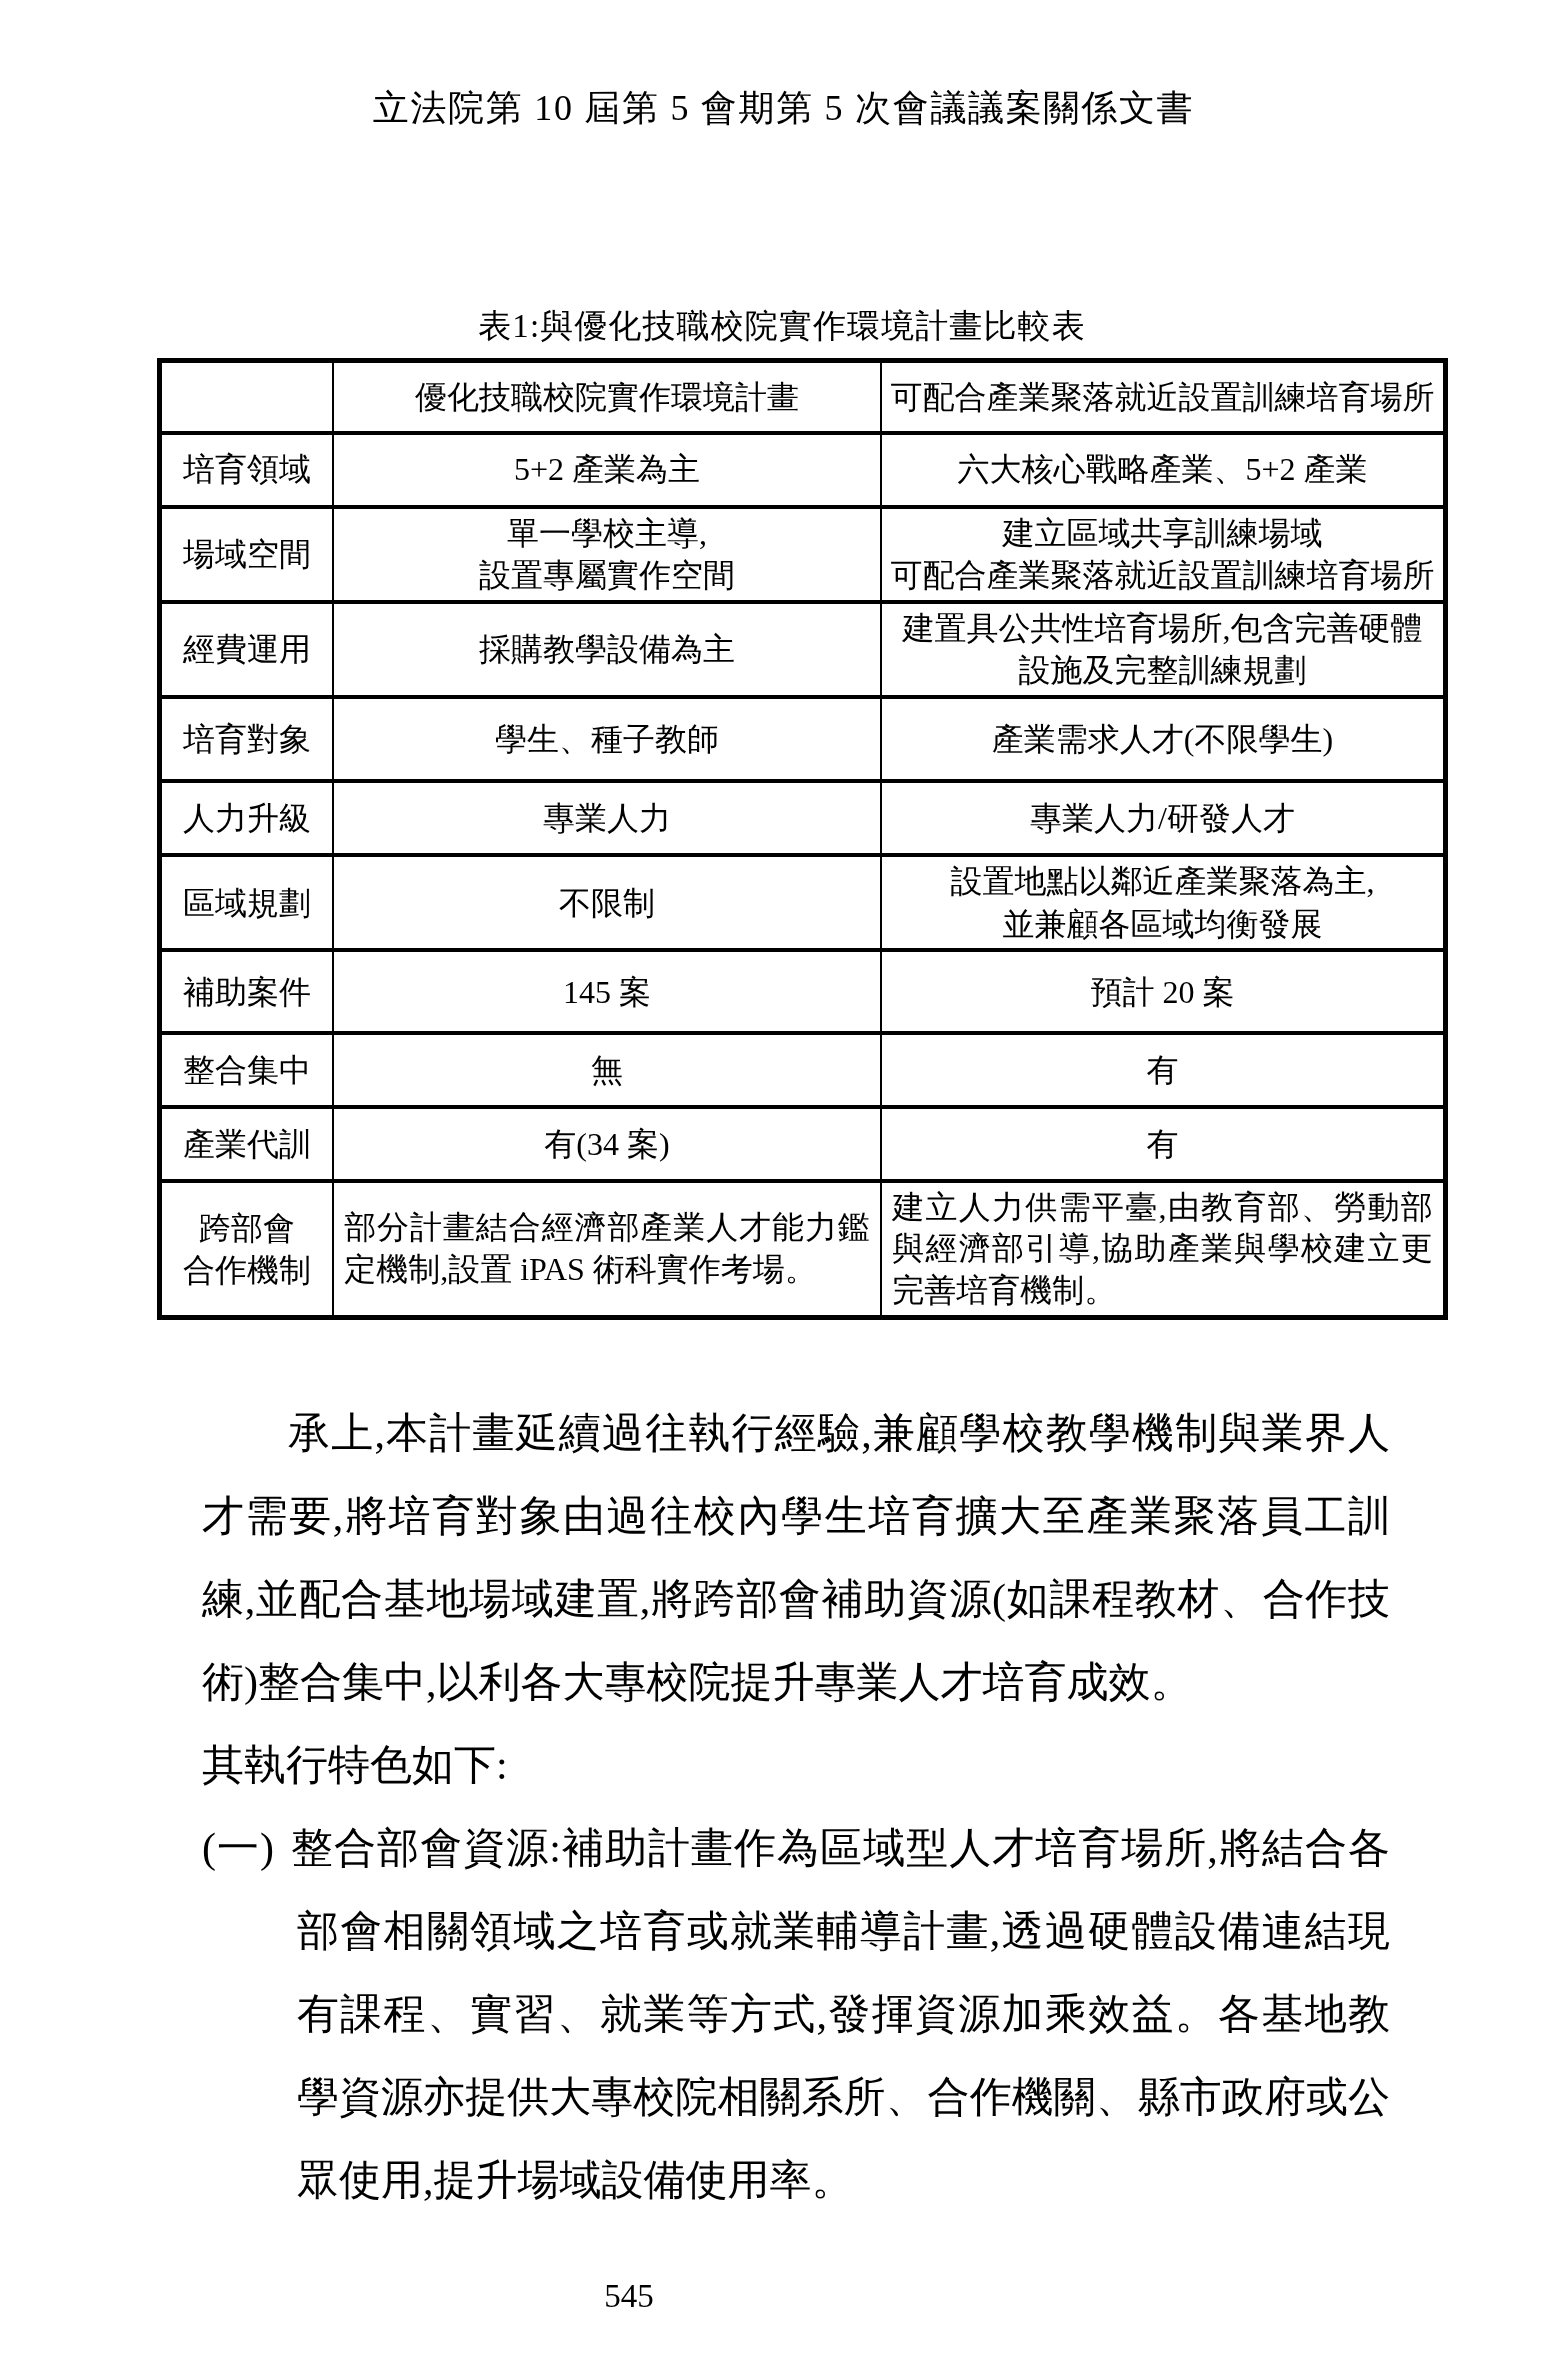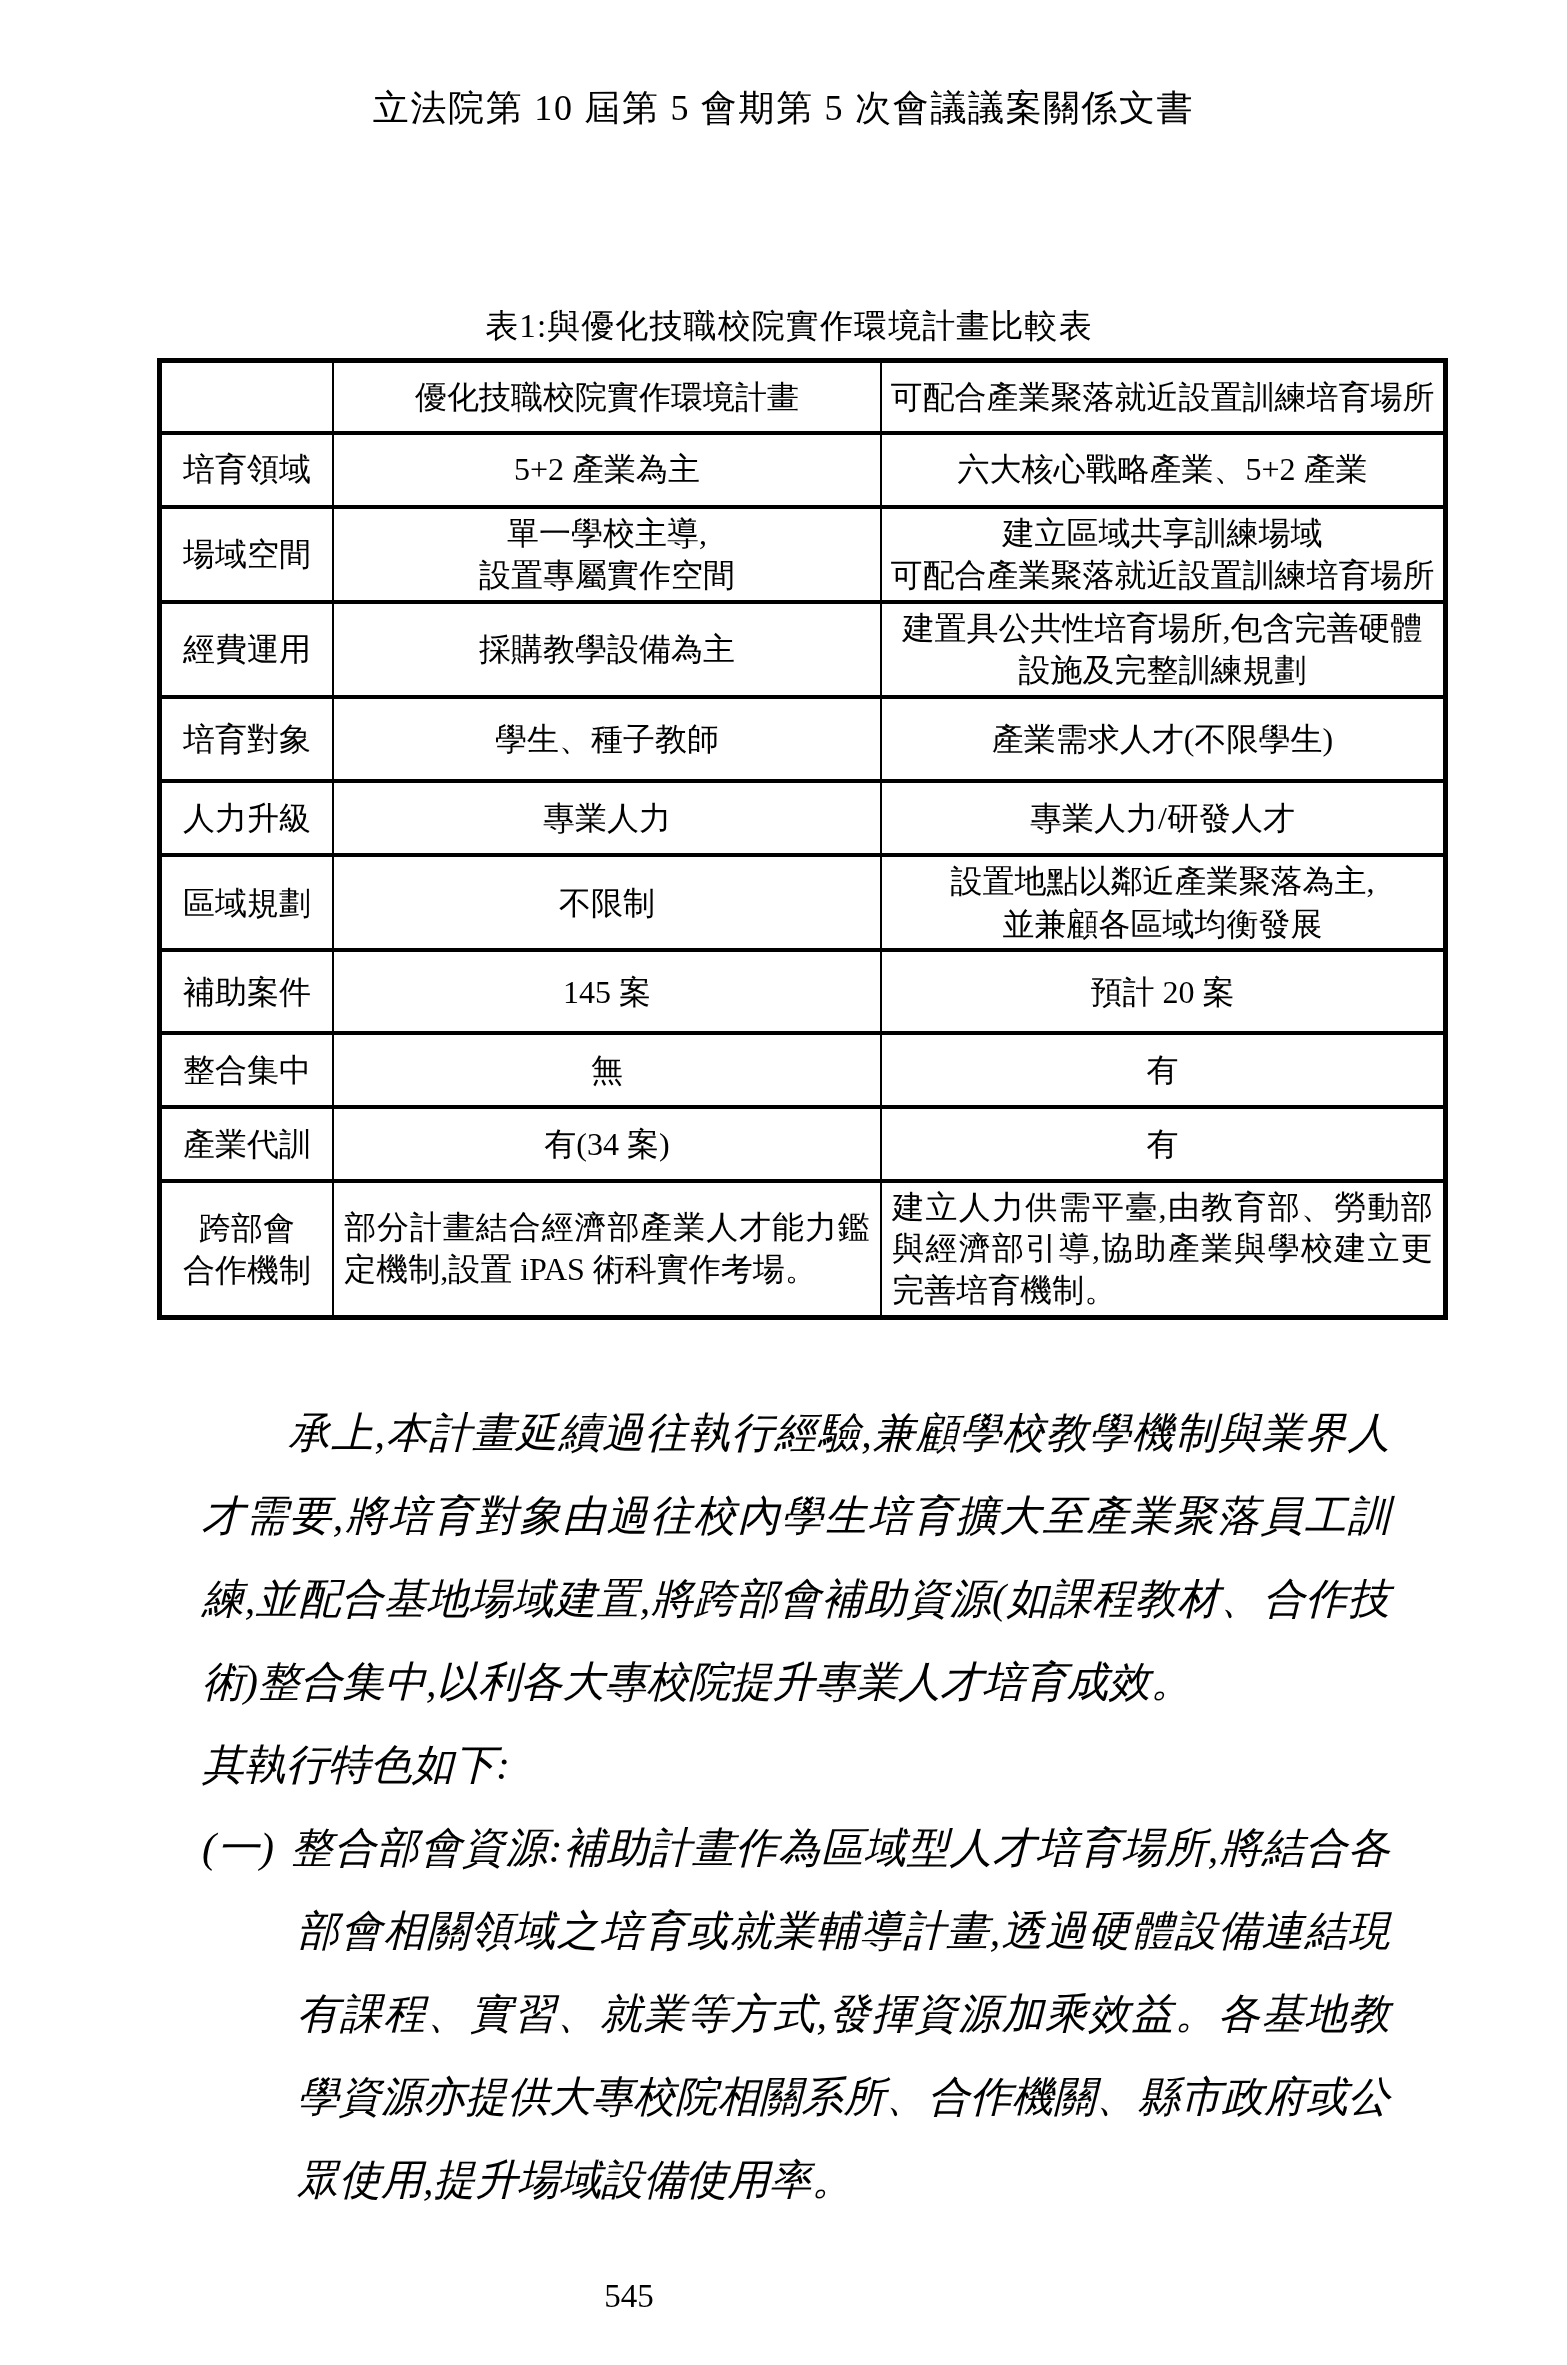--- a/index.html
+++ b/index.html
@@ -21,21 +21,21 @@
     left: 0;
     width: 1567px;
     text-align: center;
     font-size: 36px;
     letter-spacing: 1.7px;
     white-space: nowrap;
   }
   .table-title {
     position: absolute;
     top: 304px;
-    left: 164px;
+    left: 157px;
     width: 1250px;
     text-align: center;
     font-size: 33px;
     letter-spacing: 1.1px;
     white-space: nowrap;
   }
   table.cmp-table {
     position: absolute;
     top: 358px;
     left: 157px;
@@ -74,21 +74,20 @@
     padding: 3.4px 10.2px;
   }
   .body-text {
     position: absolute;
     top: 1392px;
     left: 202px;
     width: 1188px;
     font-size: 42px;
     line-height: 83px;
     text-align: justify;
-    font-style: italic;
   }
   .para { margin: 0; }
   .para.indent { text-indent: 86px; }
   .para.hanging {
     padding-left: 95px;
     text-indent: -95px;
   }
   .marker { margin-right: 16px; }
   .page-number {
     position: absolute;

